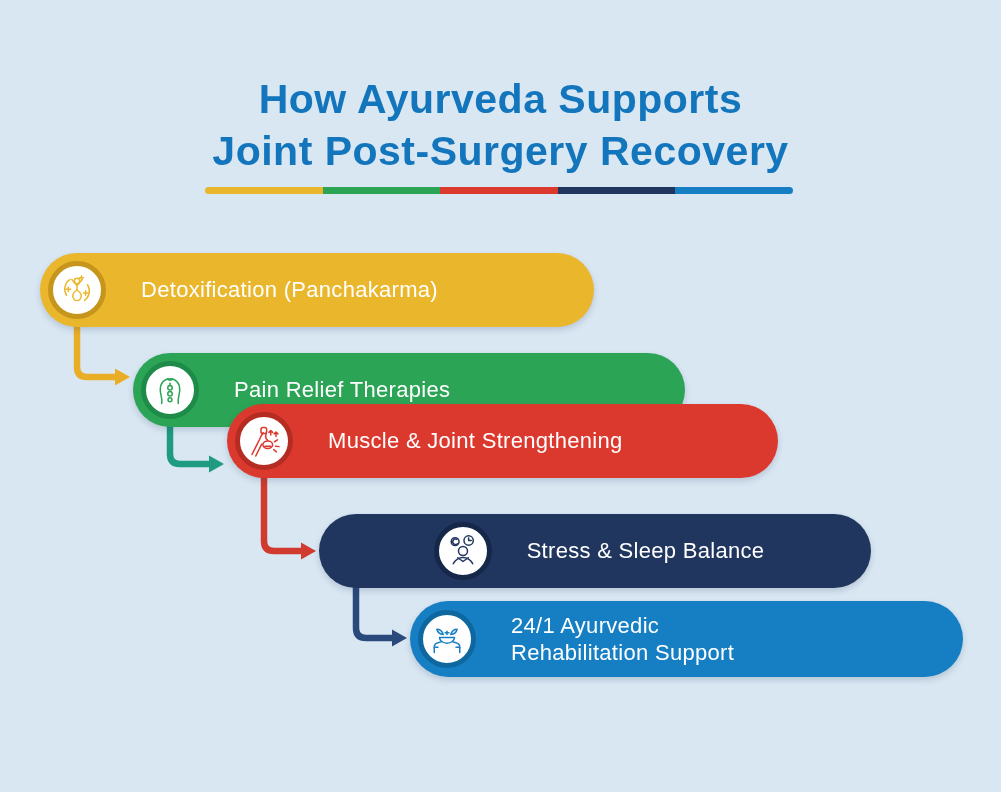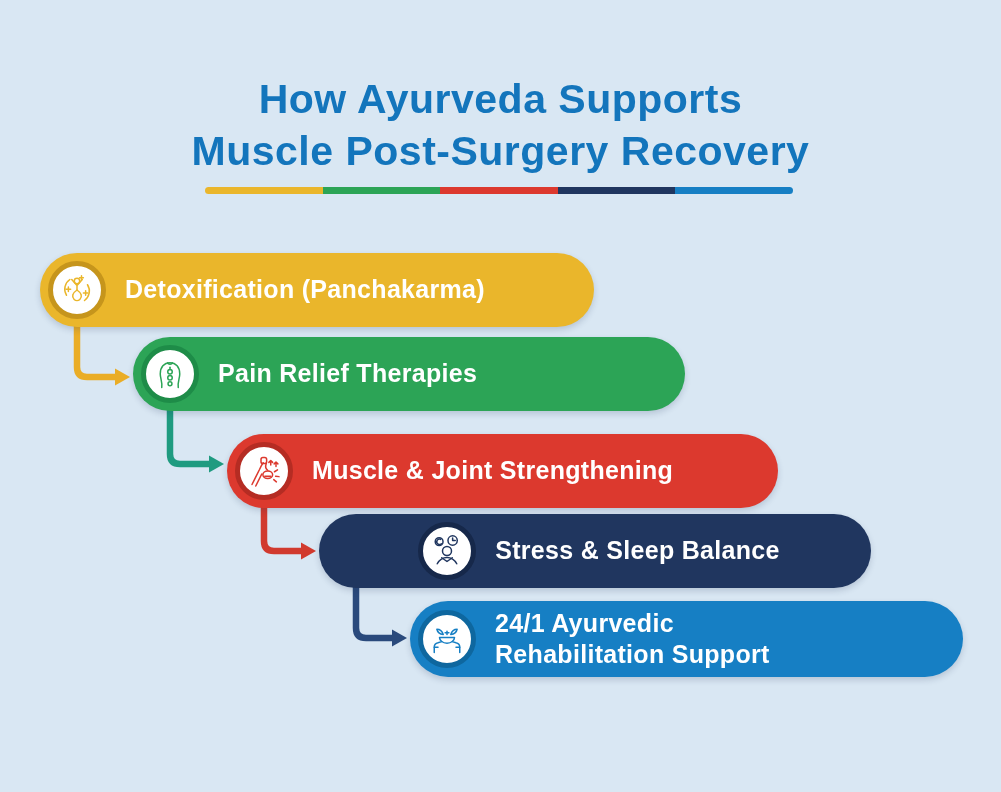--- a/index.html
+++ b/index.html
@@ -73,37 +73,37 @@
     height: 36px;
     color: var(--bar);
     stroke: currentColor;
     fill: none;
     stroke-width: 2;
     stroke-linecap: round;
     stroke-linejoin: round;
   }
 
   .step-label {
-    margin-left: 19px;
+    margin-left: 35px;
     color: #ffffff;
-    font-size: 25px;
-    font-weight: 700;
+    font-size: 22px;
+    font-weight: 400;
     line-height: 1.25;
     white-space: pre-line;
     letter-spacing: 0.3px;
   }
 </style>
 </head>
 <body>
 
 <div class="canvas" style="background: rgb(217, 231, 243);">
 
   <div class="title" style="color: rgb(19, 117, 188);">
     <div>How Ayurveda Supports</div>
-    <div>Muscle Post-Surgery Recovery</div>
+    <div>Joint Post-Surgery Recovery</div>
   </div>
 
   <div class="divider">
     <div class="seg" style="background: rgb(234, 182, 43);"></div>
     <div class="seg" style="background: rgb(44, 164, 86);"></div>
     <div class="seg" style="background: rgb(220, 57, 46);"></div>
     <div class="seg" style="background: rgb(32, 54, 95);"></div>
     <div class="seg" style="background: rgb(22, 127, 196);"></div>
   </div>
 
@@ -134,35 +134,35 @@
         <path d="M24 24 c-6 4 -7.5 9 -3.8 12.6 a5.5 5.5 0 0 0 7.6 0 C31.5 33 30 28 24 24 z"></path>
         <path d="M10 31 a15.5 15.5 0 0 1 4.5 -21 M38 17 a15.5 15.5 0 0 1 -4 21"></path>
         <path d="M12.5 20 v6 M9.5 23 h6"></path>
         <path d="M35.5 25 v6 M32.5 28 h6"></path>
         <path d="M30 5 v5 M27.5 7.5 h5"></path>
       </svg>
     </div>
     <div class="step-label">Detoxification (Panchakarma)</div>
   </div>
 
-  <div class="step" style="left: 133px; top: 337px; width: 552px; --bar: #2CA456; --ring: #1E8C48;">
+  <div class="step" style="left: 133px; top: 353px; width: 552px; --bar: #2CA456; --ring: #1E8C48;">
     <div class="badge">
       <svg viewBox="0 0 48 48">
         <path d="M13 42 c1-8 -2-12 -2-18 C11 15 16 9 24 9 s13 6 13 15 c0 6 -3 10 -2 18"></path>
         <path d="M21 9 c0 2.5 6 2.5 6 0"></path>
         <path d="M24 15 v3"></path>
         <circle cx="24" cy="21" r="3"></circle>
         <circle cx="24" cy="29" r="3"></circle>
         <circle cx="24" cy="37" r="2.6"></circle>
       </svg>
     </div>
     <div class="step-label">Pain Relief Therapies</div>
   </div>
 
-  <div class="step" style="left: 227px; top: 434px; width: 551px; text-align: center; --bar: #DC392E; --ring: #B52C23;">
+  <div class="step" style="left: 227px; top: 404px; width: 551px; text-align: center; --bar: #DC392E; --ring: #B52C23;">
     <div class="badge">
       <svg viewBox="0 0 48 48">
         <path d="M8 42 L18 22 c1.5-3.5 3-6.5 5-9"></path>
         <path d="M13 44 l8 -16"></path>
         <rect x="20" y="6" width="7.5" height="8" rx="2.5"></rect>
         <path d="M27 14 c-1.5 4 -1 7 2 9"></path>
         <ellipse cx="29" cy="29" rx="6.5" ry="5"></ellipse>
         <path d="M25 31 h8"></path>
         <path d="M38 25 l4-2.5 M39.5 31 l4.5 0.5 M37 35.5 l3.5 3"></path>
         <path d="M33 16 v-6 M30.5 12.5 L33 10 l2.5 2.5"></path>

